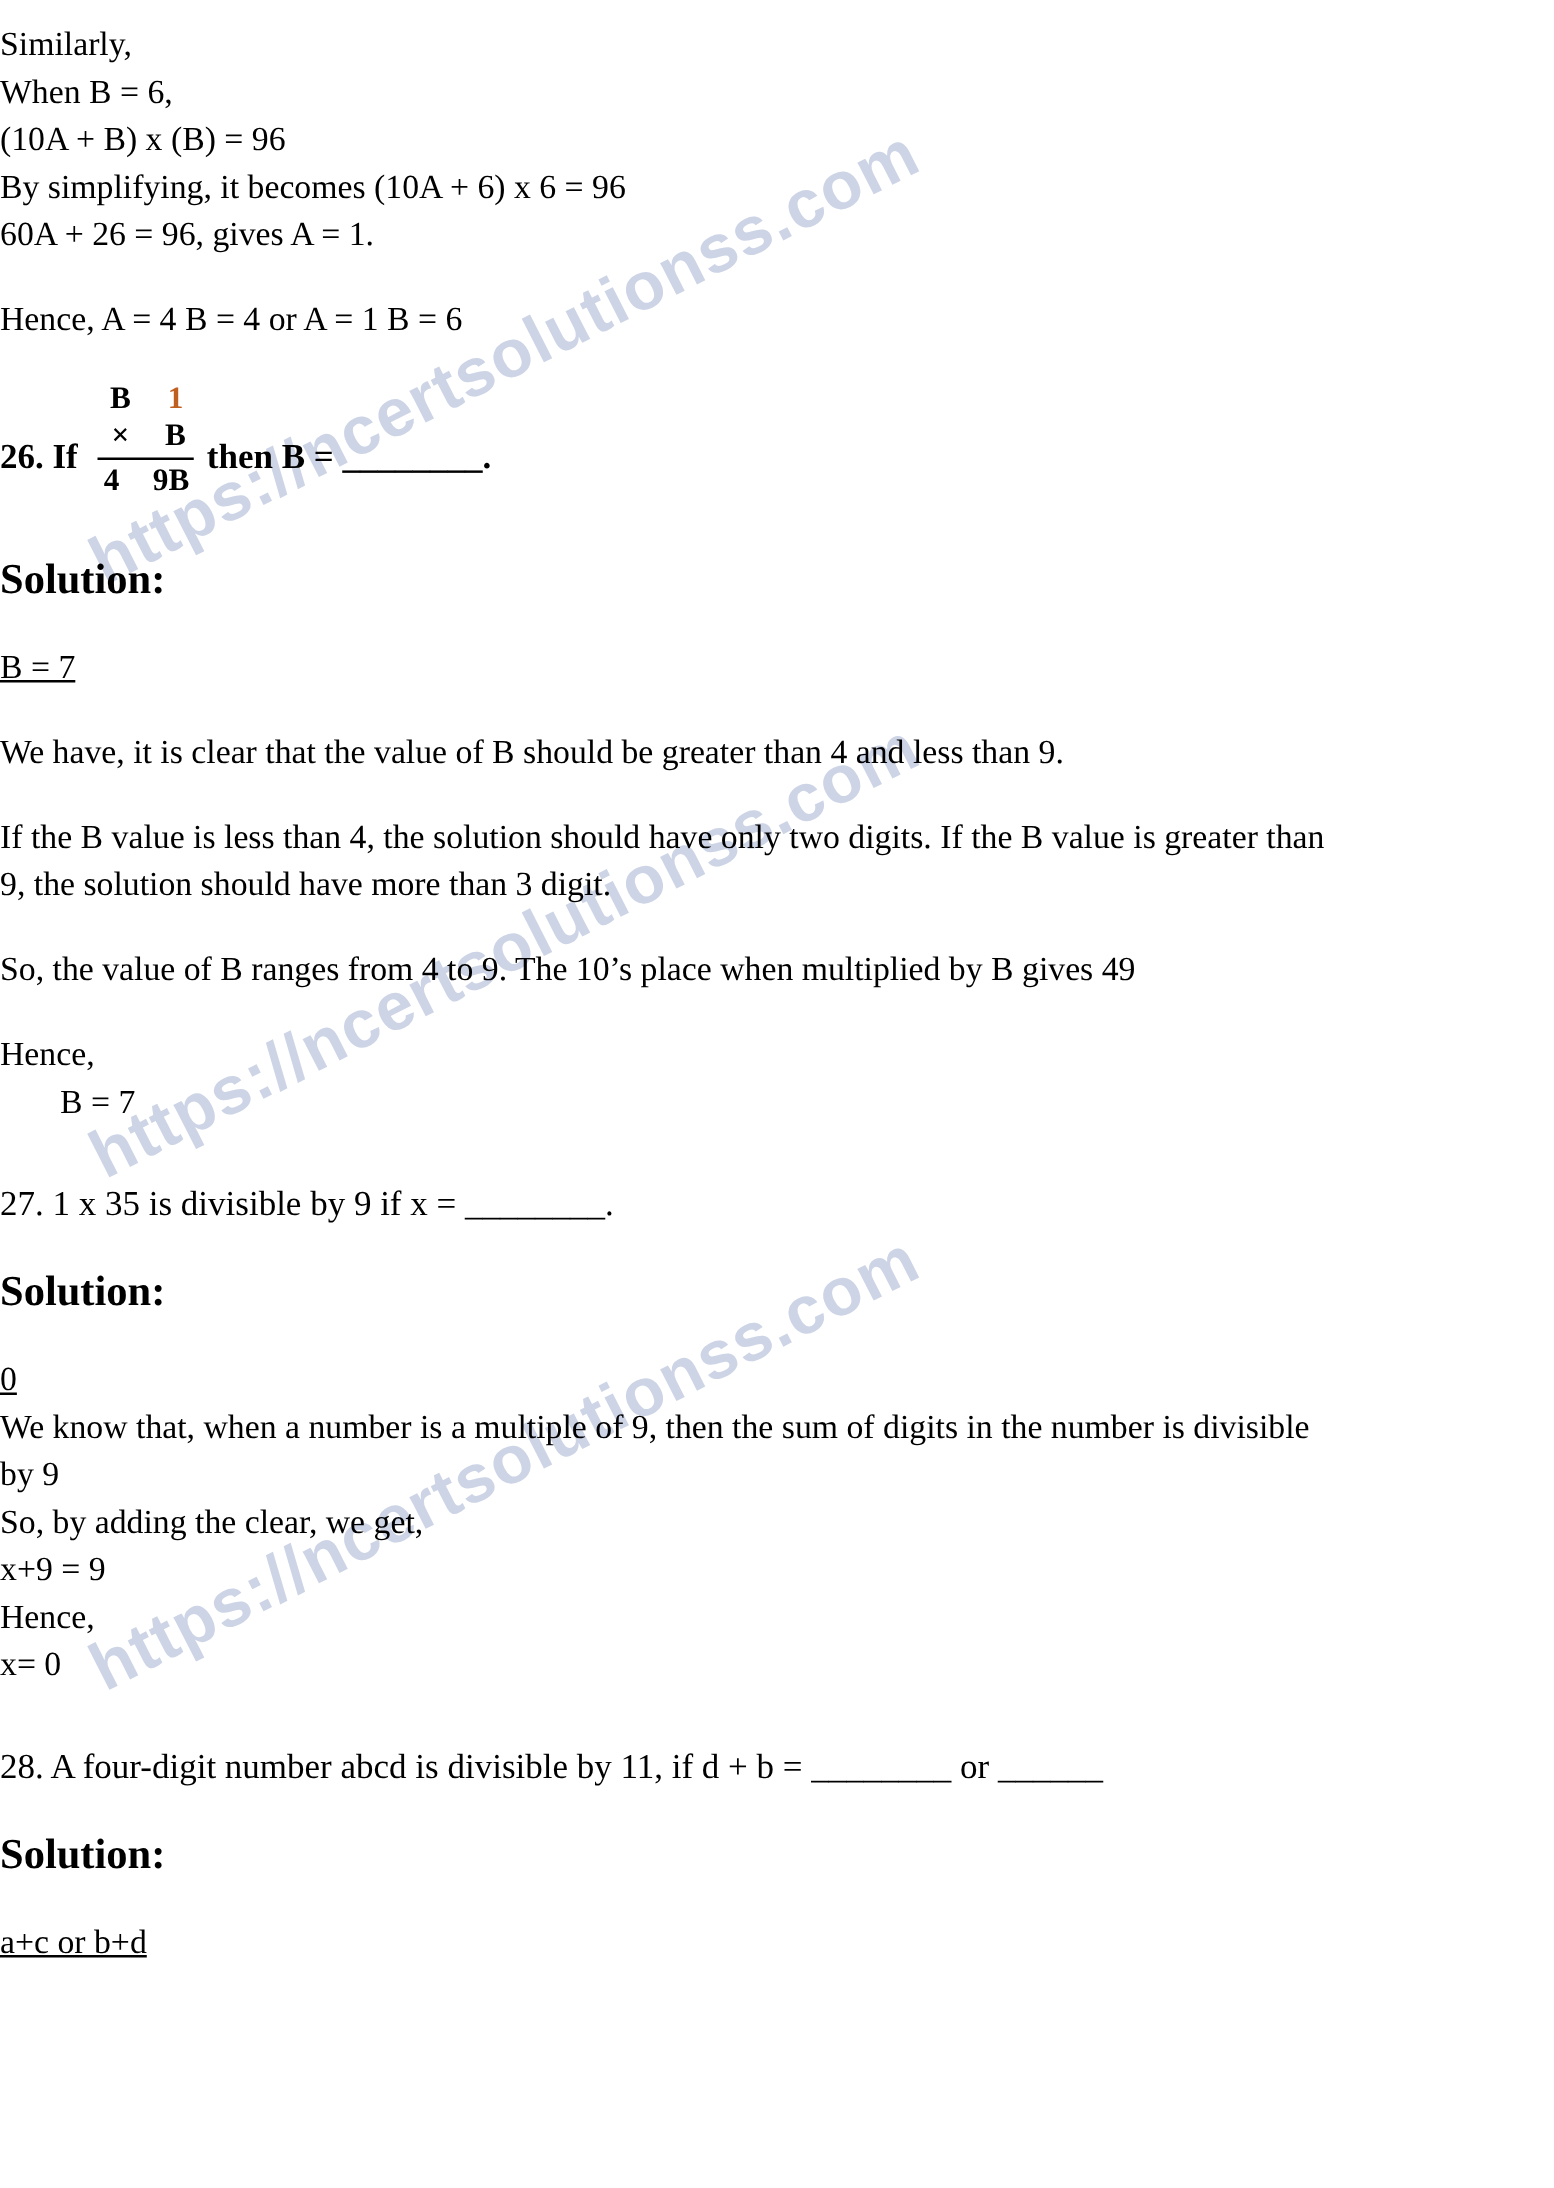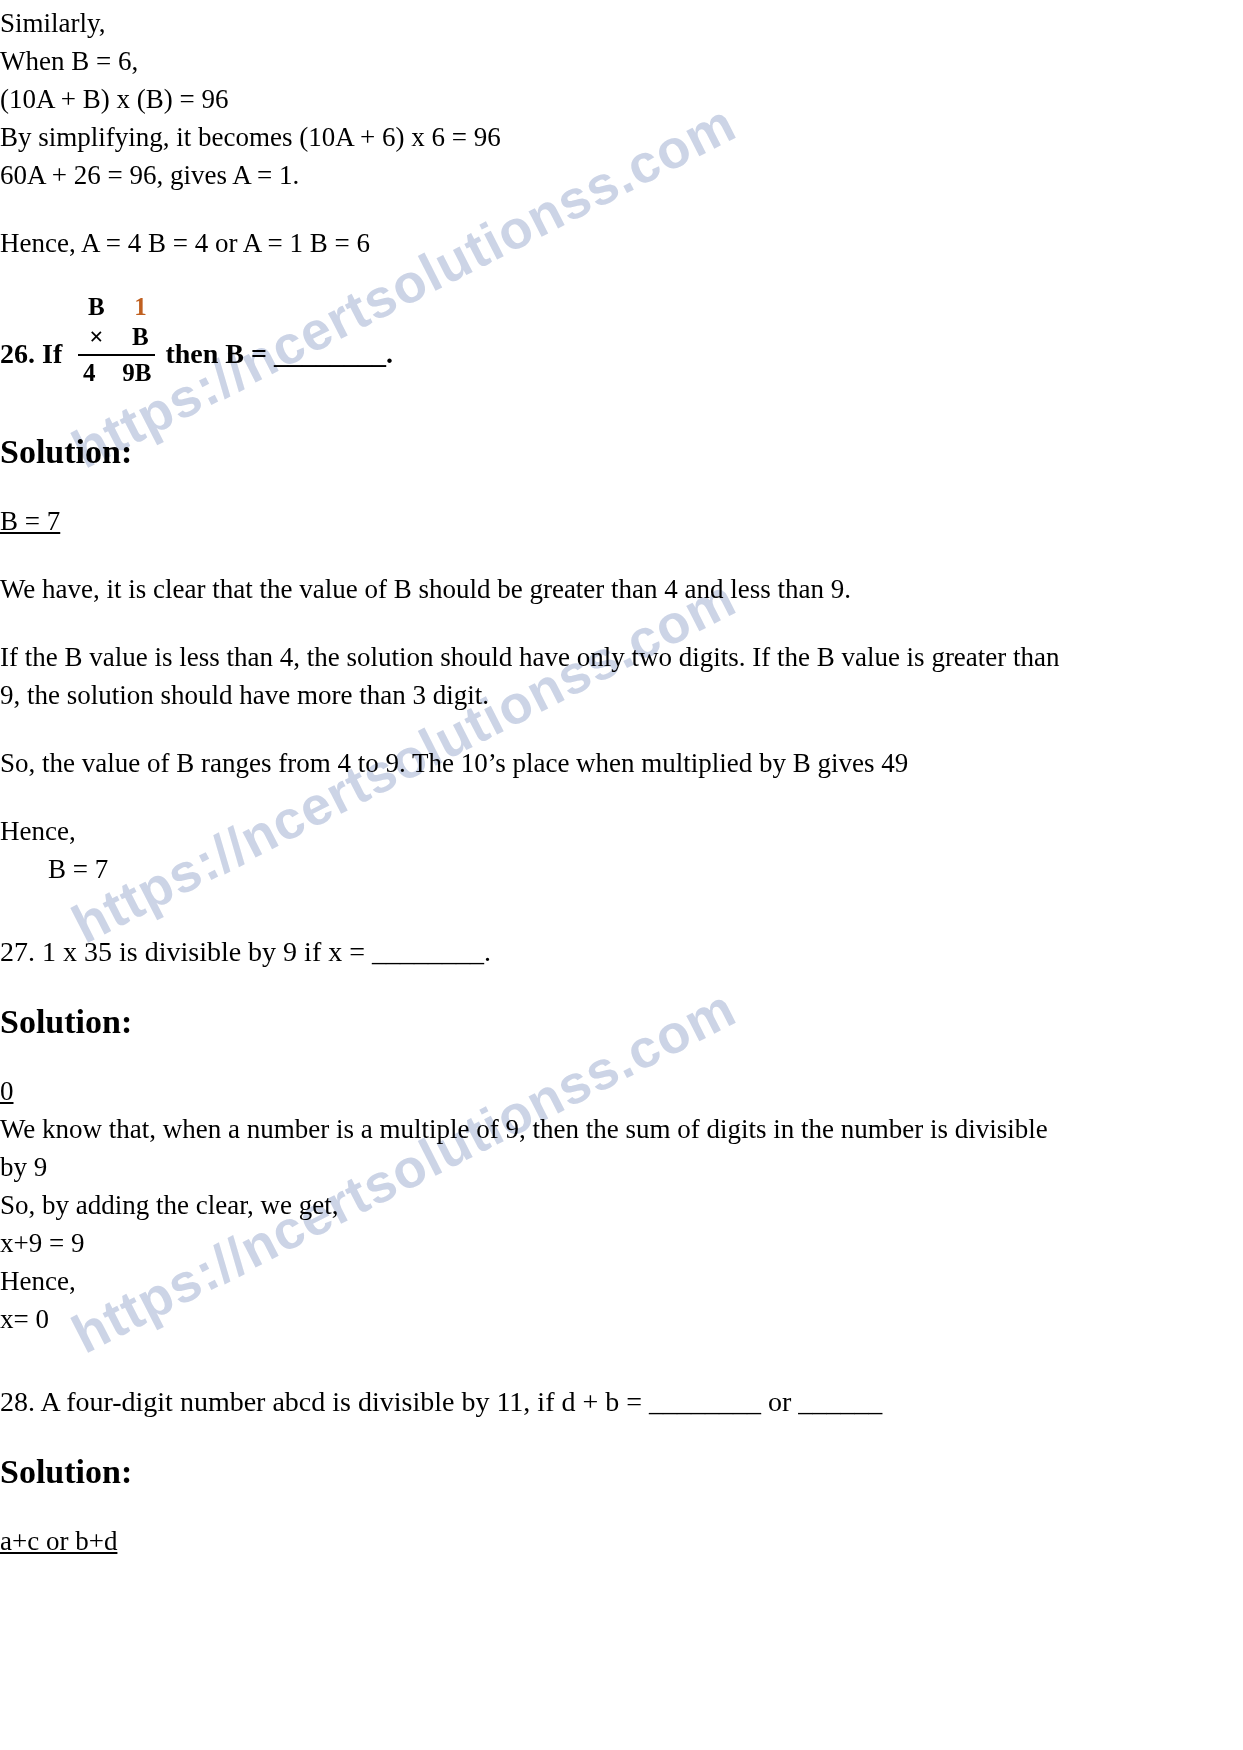--- a/index.html
+++ b/index.html
@@ -18,21 +18,21 @@
   .page {
     position: relative;
     width: 1243px;
     height: 1750px;
     padding: 0;
     box-sizing: border-box;
   }
   .content {
     position: absolute;
     left: 0px;
-    top: 4px;
+    top: 16px;
     width: 1077px;
   }
   .line {
     font-size: 27px;
     line-height: 38px;
     white-space: pre-wrap;
   }
   .para {
     font-size: 27px;
     line-height: 38px;

